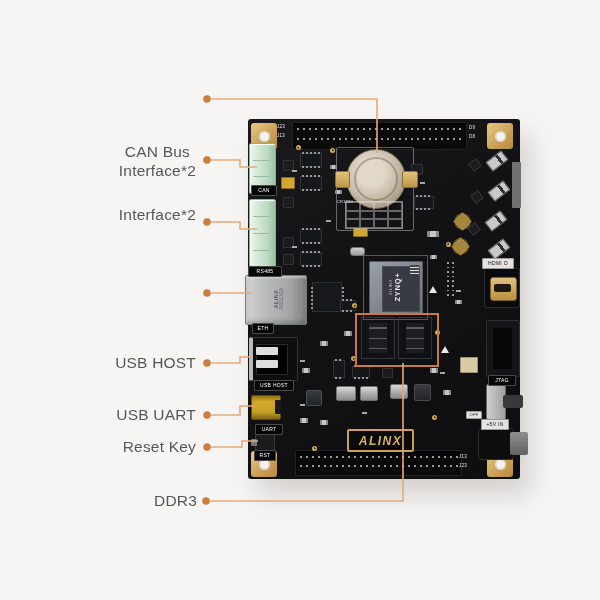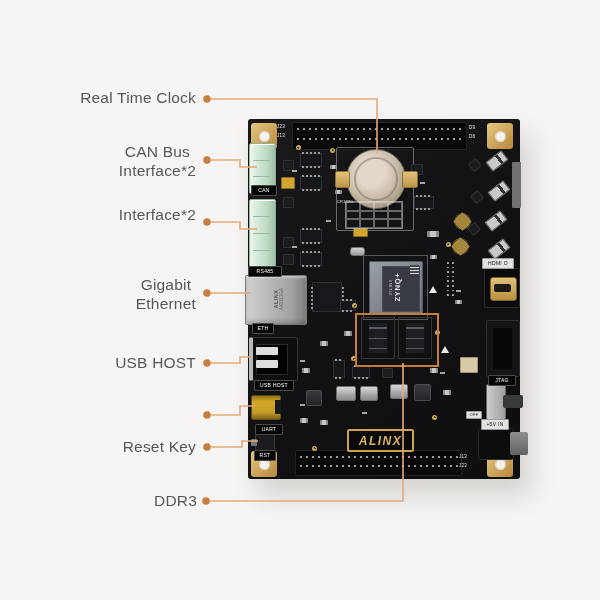--- a/index.html
+++ b/index.html
@@ -122,36 +122,32 @@
   #overlay{position:absolute;left:0;top:0;width:600px;height:600px;z-index:15;pointer-events:none;}
   #logo{position:absolute;left:347px;top:429px;width:63px;height:19px;z-index:5;background:#0a0a0a;
      border:2px solid #c9a34e;border-radius:2px;display:flex;align-items:center;justify-content:center;
      color:#d9b560;font-weight:bold;font-style:italic;font-size:12px;letter-spacing:1.5px;}
 </style>
 </head>
 <body>
 
 <div id="scene">
 
-  <div class="callout right-al" style="right:404px;top:89px;">
-      <span>Real Time Clock</span>
-    </div>
   <div class="callout" style="right:404px;top:143px;">
       <span>CAN Bus</span>
       <span>Interface*2</span>
     </div>
   <div class="callout" style="right:404px;top:206px;">
       <span>Interface*2</span>
     </div>
-  <div class="callout" style="right:404px;top:276px;">
-      <span>Gigabit</span>
-      <span>Ethernet</span>
-    </div>
   <div class="callout right-al" style="right:404px;top:354px;">
       <span>USB HOST</span>
+    </div>
+  <div class="callout right-al" style="right:404px;top:406px;">
+      <span>USB UART</span>
     </div>
   <div class="callout right-al" style="right:404px;top:438px;text-align:right;">
       <span>Reset Key</span>
     </div>
   <div class="callout right-al" style="right:403px;top:492px;">
       <span>DDR3</span>
     </div>
 
   <div id="pcb"></div>
 

